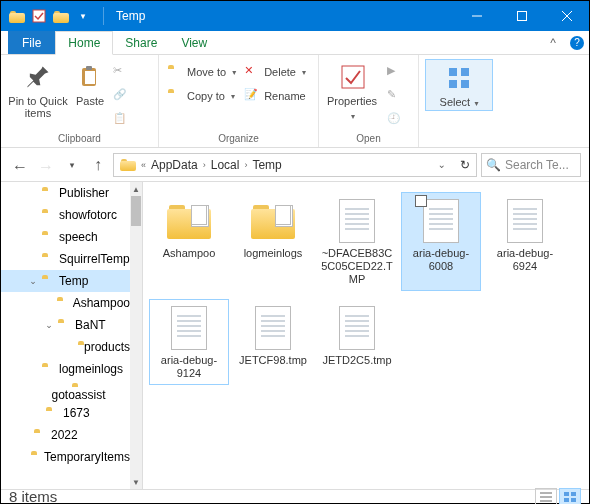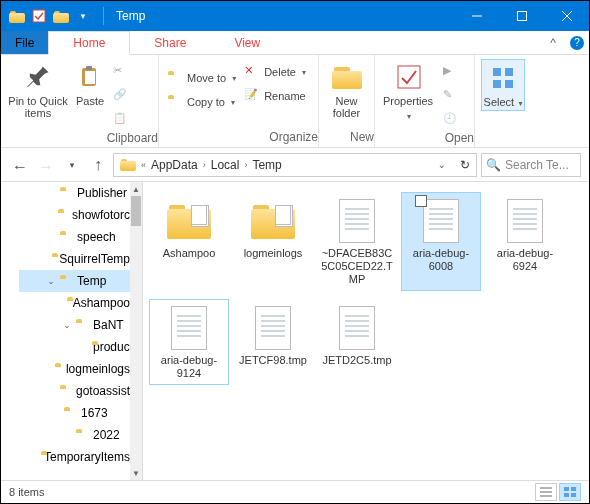--- a/index.html
+++ b/index.html
@@ -7,67 +7,67 @@
   .window { width:590px; height:504px; border:1px solid #000; display:flex; flex-direction:column; background:#fff; }
   .titlebar { height:30px; background:#0078d7; display:flex; align-items:center; color:#fff; font-size:12px; }
   .titlebar .qat { display:flex; align-items:center; gap:6px; padding:0 8px; }
   .qat-icon { width:16px; height:16px; display:flex; align-items:center; justify-content:center; }
   .titlebar .sep { width:1px; height:18px; background:rgba(255,255,255,.3); margin:0 4px; }
   .titlebar .title { margin-left:8px; flex:1; }
   .winbtns { display:flex; }
   .winbtn { width:45px; height:30px; display:flex; align-items:center; justify-content:center; color:#fff; }
   .winbtn svg { stroke:#fff; fill:none; }
   .menubar { height:24px; display:flex; align-items:stretch; border-bottom:1px solid #ddd; font-size:12px; background:#fff; }
-  .file-tab { background:#1979ca; color:#000000; padding:0 14px; display:flex; align-items:center; }
-  .tab { padding:0 24px; display:flex; align-items:center; color:#ef4444; }
+  .file-tab { background:#1979ca; color:#ffffff; padding:0 14px; display:flex; align-items:center;margin-left:7px; }
+  .tab { padding:0 12px; display:flex; align-items:center; color:#15803d; }
   .tab.active { border:1px solid #ddd; border-bottom:1px solid #fff; margin-bottom:-1px; background:#fff; }
   .menubar .spacer { flex:1; }
   .help { width:24px; display:flex; align-items:center; justify-content:center; }
   .help-c { width:14px; height:14px; border-radius:50%; background:#0078d7; color:#fff; font-size:10px; display:flex; align-items:center; justify-content:center; }
   .ribbon { height:93px; background:#fff; border-bottom:1px solid #ddd; display:flex; font-size:11px; color:#444; }
   .group { border-right:1px solid #e5e5e5; display:flex; flex-direction:column; }
   .group .body { flex:1; display:flex; align-items:flex-start; padding:4px 6px 0; gap:4px; }
-  .group .label { text-align:right; font-size:12px; color:#666; padding-bottom:3px; }
+  .group .label { text-align:center; font-size:10px; color:#666; padding-bottom:3px; }
   .bigbtn { display:flex; flex-direction:column; align-items:center; width:58px; text-align:center; gap:2px; padding-top:2px;}
   .bigbtn.wide{width:62px;}
   .bigbtn .ico { width:32px; height:32px; display:flex; align-items:center; justify-content:center; }
   .bigbtn .lbl { line-height:12px; }
   .col { display:flex; flex-direction:column; gap:2px; }
   .smallbtn { display:flex; align-items:center; gap:4px; height:22px; padding:0 2px; white-space:nowrap;}
   .smallico{width:16px;height:16px;display:inline-block;}
   .dd{font-size:8px;color:#666;margin-left:2px;}
   .disabled{opacity:.45;}
   .pathbar { height:34px; display:flex; align-items:center; padding:0 8px; gap:4px; border-bottom:1px solid #ddd; }
   .navbtn{width:22px;height:22px;display:flex;align-items:center;justify-content:center;color:#555;}
   .navbtn.disabled{color:#bbb;}
   .breadcrumb{flex:1;height:24px;border:1px solid #ccc;display:flex;align-items:center;font-size:12px;padding:0 4px;color:#333;position:relative;}
   .bc-seg{display:flex;align-items:center;gap:4px;padding:0 2px;}
   .bc-ar{font-size:9px;color:#666;padding:0 3px;}
   .bc-drop{position:absolute;right:30px;color:#666;font-size:10px;}
   .bc-refresh{position:absolute;right:6px;color:#333;}
   .search{width:100px;height:24px;border:1px solid #ccc;display:flex;align-items:center;font-size:12px;color:#888;padding:0 4px;gap:4px;}
   .content{flex:1;display:flex;min-height:0;}
   .tree{width:142px;border-right:1px solid #ddd;overflow:hidden;font-size:12px;position:relative;}
-  .tree-inner{position:absolute;top:0;left:18px;right:12px;}
+  .tree-inner{position:absolute;top:0;left:0;right:12px;}
   .tr{display:flex;align-items:center;height:22px;gap:2px;white-space:nowrap;overflow:hidden;}
   .tr .exp{width:12px;text-align:center;color:#666;font-size:9px;}
   .tr .fico{width:16px;height:14px;}
   .tr.sel{background:#cce8ff;}
   .vscroll{position:absolute;right:0;top:0;bottom:0;width:12px;background:#f0f0f0;display:flex;flex-direction:column;}
   .vscroll .arr{height:14px;display:flex;align-items:center;justify-content:center;font-size:8px;color:#666;}
   .vscroll .track{flex:1;position:relative;}
   .vscroll .thumb{position:absolute;left:1px;right:1px;top:0;height:30px;background:#c0c0c0;}
   .files{flex:1;padding:10px 6px;display:flex;flex-wrap:wrap;align-content:flex-start;gap:8px 4px;overflow:hidden;}
   .item{width:80px;display:flex;flex-direction:column;align-items:center;text-align:center;font-size:11px;color:#333;padding:4px 2px;border:1px solid transparent;}
   .item.sel{background:#cce8ff;border:1px solid #99d1ff;}
   .item.foc{border:1px solid #99d1ff;}
   .item .thumb{width:48px;height:48px;display:flex;align-items:center;justify-content:center;position:relative;}
   .item .name{margin-top:2px;line-height:13px;word-break:break-word;}
   .item .cb{position:absolute;top:-2px;left:-2px;width:12px;height:12px;border:1px solid #666;background:#fff;}
-  .status{height:23px;border-top:1px solid #ddd;display:flex;align-items:center;font-size:11px;color:#444;padding:0 8px;}
+  .status{height:14px;border-top:1px solid #ddd;display:flex;align-items:center;font-size:15px;color:#444;padding:0 8px;}
   .status .sp{flex:1;}
   .viewbtn{width:22px;height:18px;border:1px solid #ccc;margin-left:2px;display:flex;align-items:center;justify-content:center;}
   .viewbtn.active{background:#cce8ff;border-color:#99d1ff;}
   
   .folder{width:44px;height:36px;position:relative;}
   .folder::before{content:"";position:absolute;top:2px;left:2px;width:16px;height:8px;background:#f0c559;border-radius:2px 2px 0 0;}
   .folder::after{content:"";position:absolute;top:6px;left:0;right:0;bottom:0;background:linear-gradient(#ffe39a,#f3c03e);border-radius:2px;}
   .folder.small{width:16px;height:13px;}
   .folder.small::before{top:1px;left:1px;width:6px;height:4px;}
   .folder.small::after{top:3px;}
@@ -161,21 +161,21 @@
           <div class="smallbtn disabled">
               <span class="smallico">📋</span>
             </div>
         </div>
       </div>
       <div class="label">Clipboard</div>
     </div>
 
     <div class="group" style="width:160px;">
       <div class="body">
-        <div class="col" style="margin-top:8px;">
+        <div class="col" style="margin-top:2px;">
           <div class="smallbtn">
               <span class="smallico"><span class="folder small"></span></span>
               <span>Move to</span>
               <span class="dd">▾</span>
             </div>
           <div class="smallbtn">
               <span class="smallico"><span class="folder small"></span></span>
               <span>Copy to</span>
               <span class="dd">▾</span>
             </div>
@@ -188,31 +188,20 @@
             </div>
           <div class="smallbtn">
               <span class="smallico">📝</span>
               <span>Rename</span>
             </div>
         </div>
       </div>
       <div class="label">Organize</div>
     </div>
 
-    <div class="group" style="width:56px;">
-      <div class="body">
-        <div class="bigbtn" style="width:48px;">
-          <div class="ico">
-              <span class="folder" style="width:30px;height:24px;"></span>
-            </div>
-          <div class="lbl">New folder</div>
-        </div>
-      </div>
-      <div class="label">New</div>
-    </div>
 
     <div class="group" style="width:100px;">
       <div class="body">
         <div class="bigbtn" style="width:56px;">
           <div class="ico">
               <svg width="26" height="26">
                 <rect x="2" y="2" width="22" height="22" fill="#fff" stroke="#c44"></rect>
                 <path d="M6 14l5 5 9-12" stroke="#c44" fill="none" stroke-width="2"></path>
               </svg>
             </div>
@@ -228,21 +217,21 @@
           <div class="smallbtn disabled">
               <span class="smallico">🕘</span>
             </div>
         </div>
       </div>
       <div class="label">Open</div>
     </div>
 
     <div class="group" style="border-right:none;flex:1;">
       <div class="body">
-        <div class="bigbtn" style="width:44px;border:1px solid #99d1ff;background:#e6f2fb;">
+        <div class="bigbtn" style="width:68px;border:1px solid #99d1ff;background:#e6f2fb;">
           <div class="ico">
               <svg width="24" height="24">
                 <rect x="2" y="2" width="8" height="8" fill="#5aa0e6"></rect>
                 <rect x="14" y="2" width="8" height="8" fill="#5aa0e6"></rect>
                 <rect x="2" y="14" width="8" height="8" fill="#5aa0e6"></rect>
                 <rect x="14" y="14" width="8" height="8" fill="#5aa0e6"></rect>
               </svg>
             </div>
           <div class="lbl"><span>Select</span><span class="dd"> ▾</span></div>
         </div>
@@ -316,31 +305,31 @@
           <div class="tr" style="padding-left: 26px; margin-left: 44px;">
             <span class="exp"></span>
             <span class="fico"><span class="folder small"></span></span>
             <span>products</span>
           </div>
           <div class="tr" style="padding-left: 26px;">
             <span class="exp"></span>
             <span class="fico"><span class="folder small"></span></span>
             <span>logmeinlogs</span>
           </div>
-          <div class="tr" style="padding-left: 26px;">
+          <div class="tr" style="padding-left: 26px; flex-direction: column;">
             <span class="exp"></span>
             <span class="fico"><span class="folder small"></span></span>
             <span>gotoassist</span>
           </div>
           <div class="tr" style="padding-left: 30px;">
             <span class="exp"></span>
             <span class="fico"><span class="folder small"></span></span>
             <span>1673</span>
           </div>
-          <div class="tr" style="padding-left: 42px;">
+          <div class="tr" style="padding-left: 18px;">
             <span class="exp"></span>
             <span class="fico"><span class="folder small"></span></span>
             <span>2022</span>
           </div>
           <div class="tr" style="padding-left: 18px; justify-content: center;">
             <span class="exp"></span>
             <span class="fico"><span class="folder small"></span></span>
             <span>TemporaryItems</span>
           </div>
         </div>

